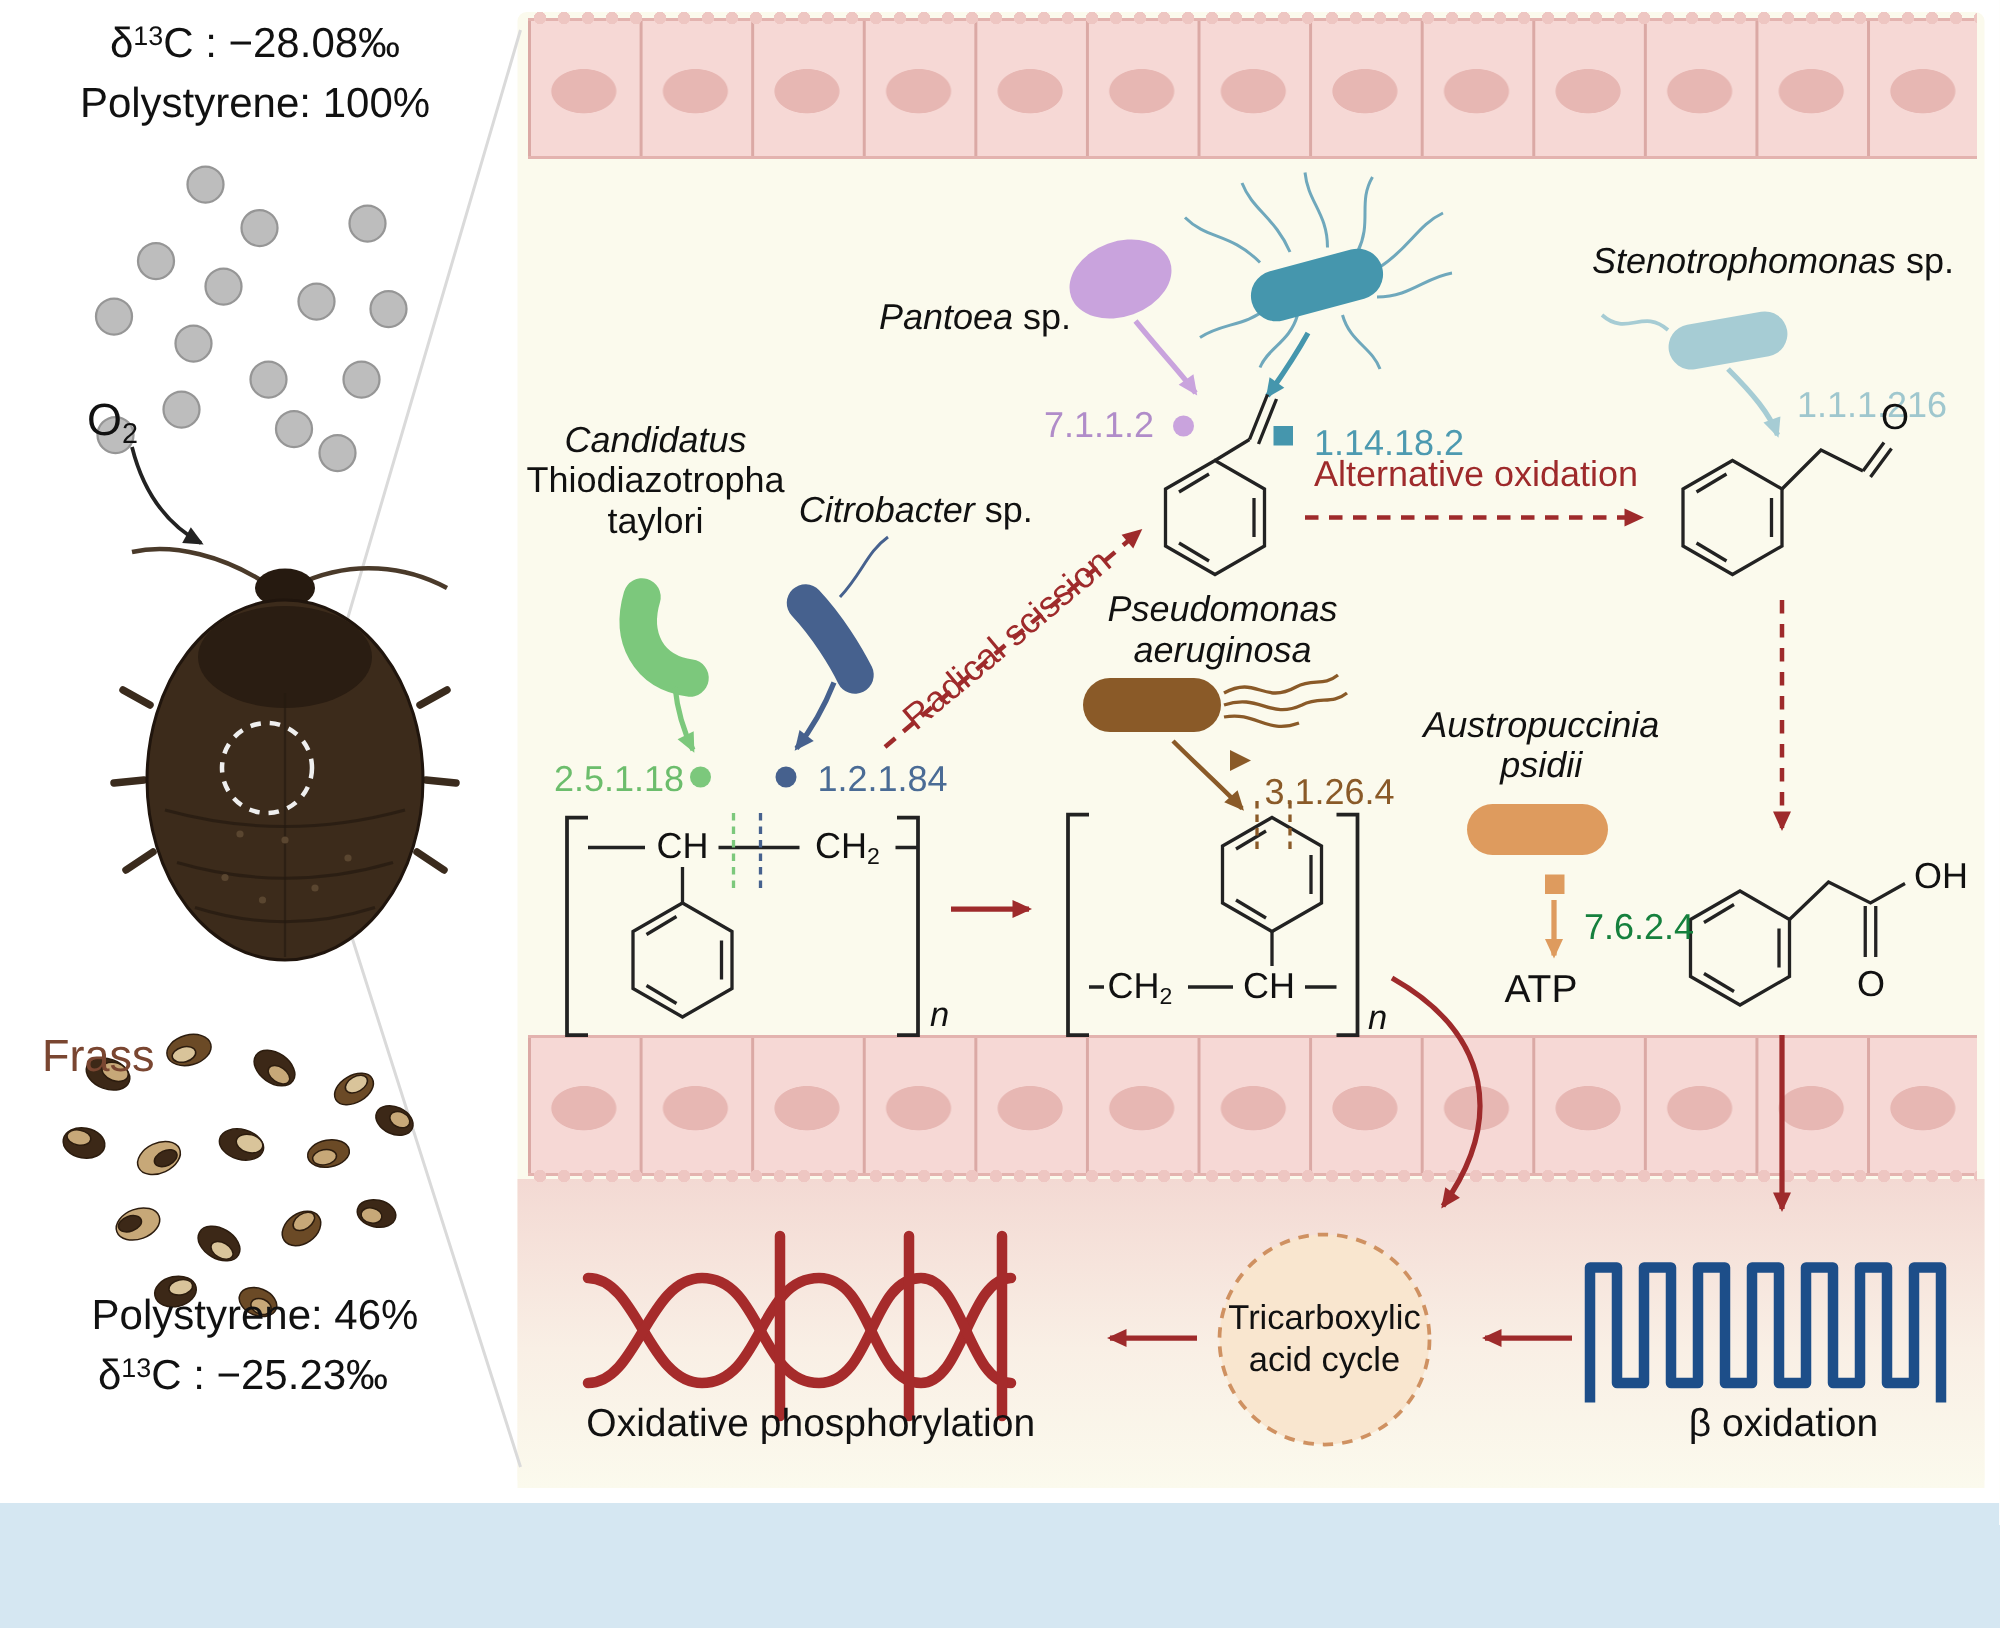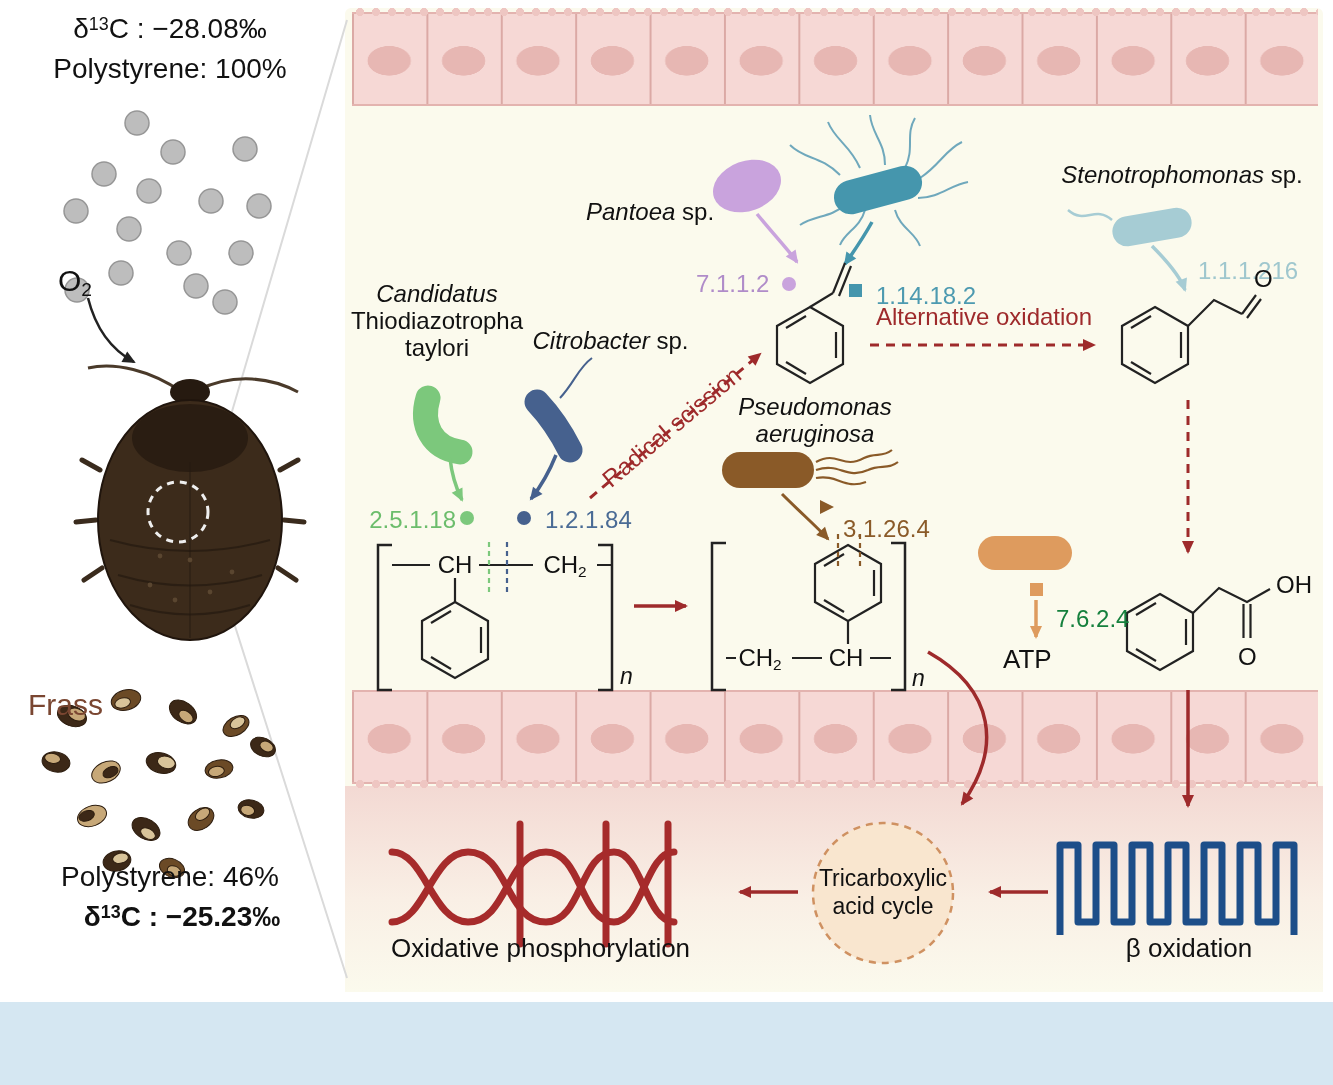--- a/index.html
+++ b/index.html
@@ -293,27 +293,28 @@
     <circle cx="883" cy="893" r="70" fill="#f9e6cf" stroke="#cf9161" stroke-width="2.5" stroke-dasharray="7,6"></circle>
 
     <path d="M1060,935 L1060,845 L1078,845 L1078,922 L1096,922 L1096,845 L1114,845 L1114,922 L1132,922 L1132,845 L1150,845 L1150,922 L1168,922 L1168,845 L1186,845 L1186,922 L1204,922 L1204,845 L1222,845 L1222,922 L1240,922 L1240,845 L1258,845 L1258,922 L1276,922 L1276,845 L1294,845 L1294,935" fill="none" stroke="#1d4e89" stroke-width="7" stroke-linejoin="round"></path>
   </svg>
 
   <div class="t f28 center" style="left:10px;top:14px;width:320px;"><span>δ</span><span class="sup">13</span><span>C : −28.08‰</span></div>
   <div class="t f28 center" style="left:10px;top:54px;width:320px;">Polystyrene: 100%</div>
   <div class="t" style="left:58px;top:264px;font-size:30px;"><span>O</span><span class="sub">2</span></div>
   <div class="t frass-c" style="left:28px;top:688px;font-size:30px;">Frass</div>
   <div class="t f28 center" style="left:10px;top:862px;width:320px;">Polystyrene: 46%</div>
-  <div class="t f28 center" style="left:22px;top:902px;width:320px;font-weight:bold;"><span>δ</span><span class="sup">13</span><span>C : −25.23‰</span></div>
+  <div class="t f28 center" style="left:2px;top:902px;width:320px;"><span>δ</span><span class="sup">13</span><span>C : −25.23‰</span></div>
 
   <div class="t f24 center" style="left:575px;top:199px;width:150px;"><span class="it">Pantoea</span><span> sp.</span></div>
   <div class="t f24 center" style="left:1048px;top:162px;width:268px;"><span class="it">Stenotrophomonas</span><span> sp.</span></div>
   <div class="t f24 center" style="left:328px;top:280px;width:218px;line-height:27px;"><span class="it">Candidatus</span><br><span>Thiodiazotropha</span><br><span>taylori</span></div>
   <div class="t f24 center" style="left:528px;top:328px;width:165px;"><span class="it">Citrobacter</span><span> sp.</span></div>
   <div class="t f24 it center" style="left:715px;top:393px;width:200px;line-height:27px;"><span>Pseudomonas</span><br><span>aeruginosa</span></div>
+  <div class="t f24 it center" style="left:925px;top:470px;width:205px;line-height:27px;"><span>Austropuccinia</span><br><span>psidii</span></div>
 
   <div class="t f24 purple" style="left:696px;top:271px;">7.1.1.2</div>
   <div class="t f24 teal" style="left:876px;top:283px;">1.14.18.2</div>
   <div class="t f24 lteal" style="left:1198px;top:258px;">1.1.1.216</div>
   <div class="t f24 green" style="left:368px;top:507px;width:88px;text-align:right;">2.5.1.18</div>
   <div class="t f24 blue" style="left:545px;top:507px;">1.2.1.84</div>
   <div class="t f24 brown" style="left:843px;top:516px;">3.1.26.4</div>
   <div class="t f24 orange" style="left:1056px;top:606px;">7.6.2.4</div>
 
   <div class="t f24 red center" style="left:572px;top:414px;width:200px;transform:rotate(-40deg);">Radical scission</div>

